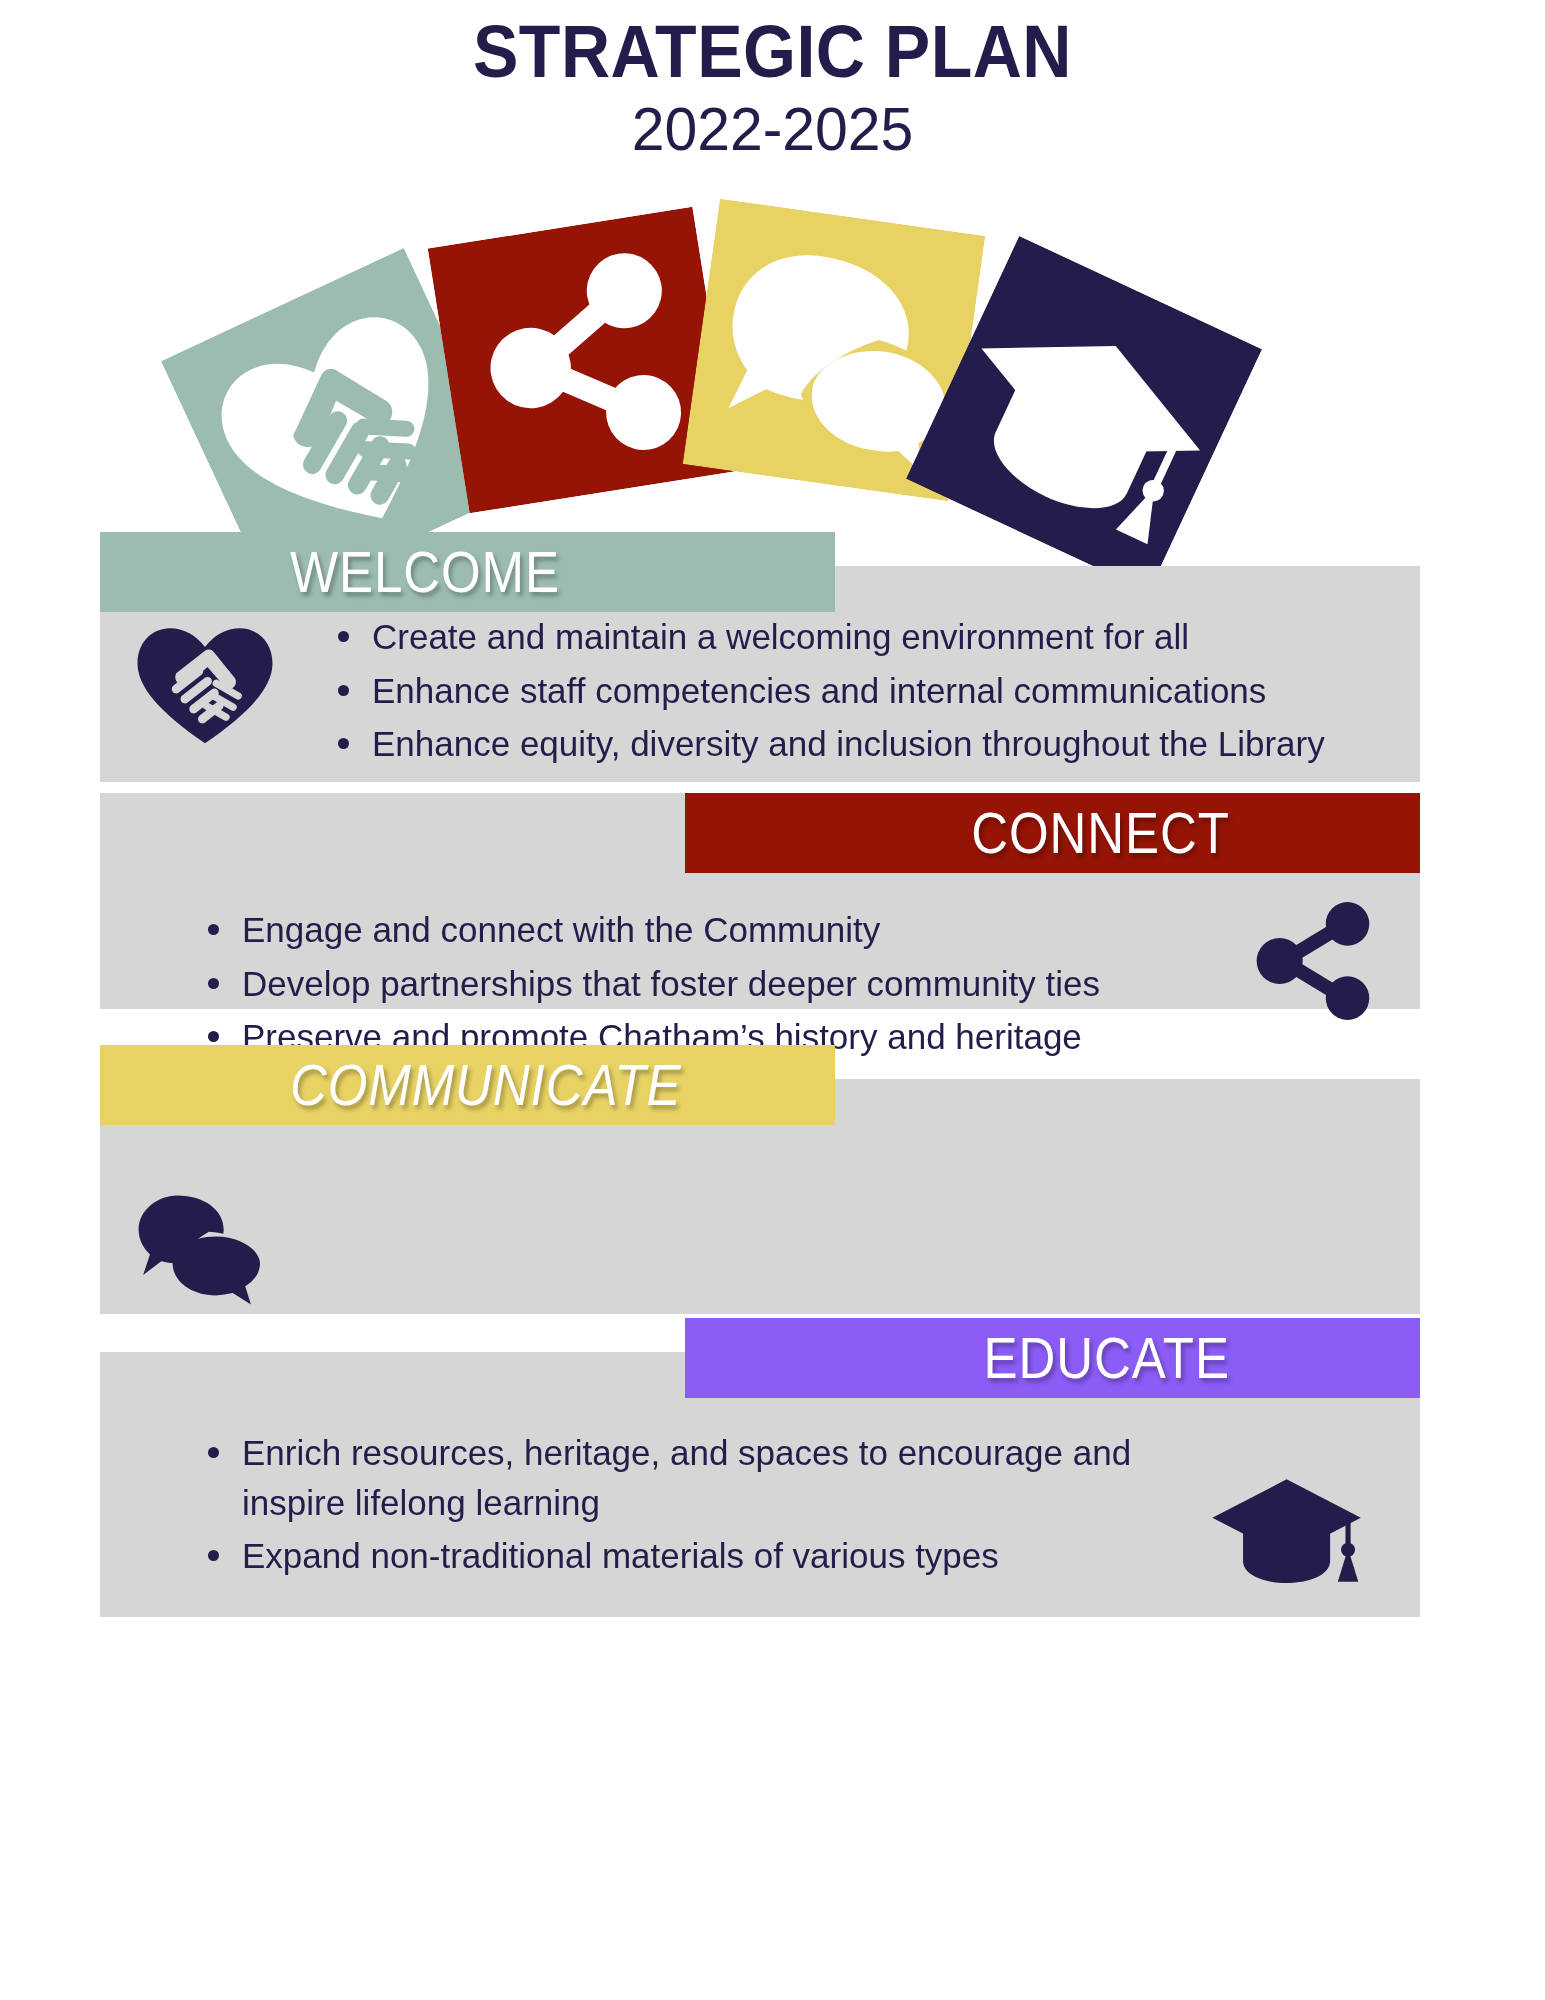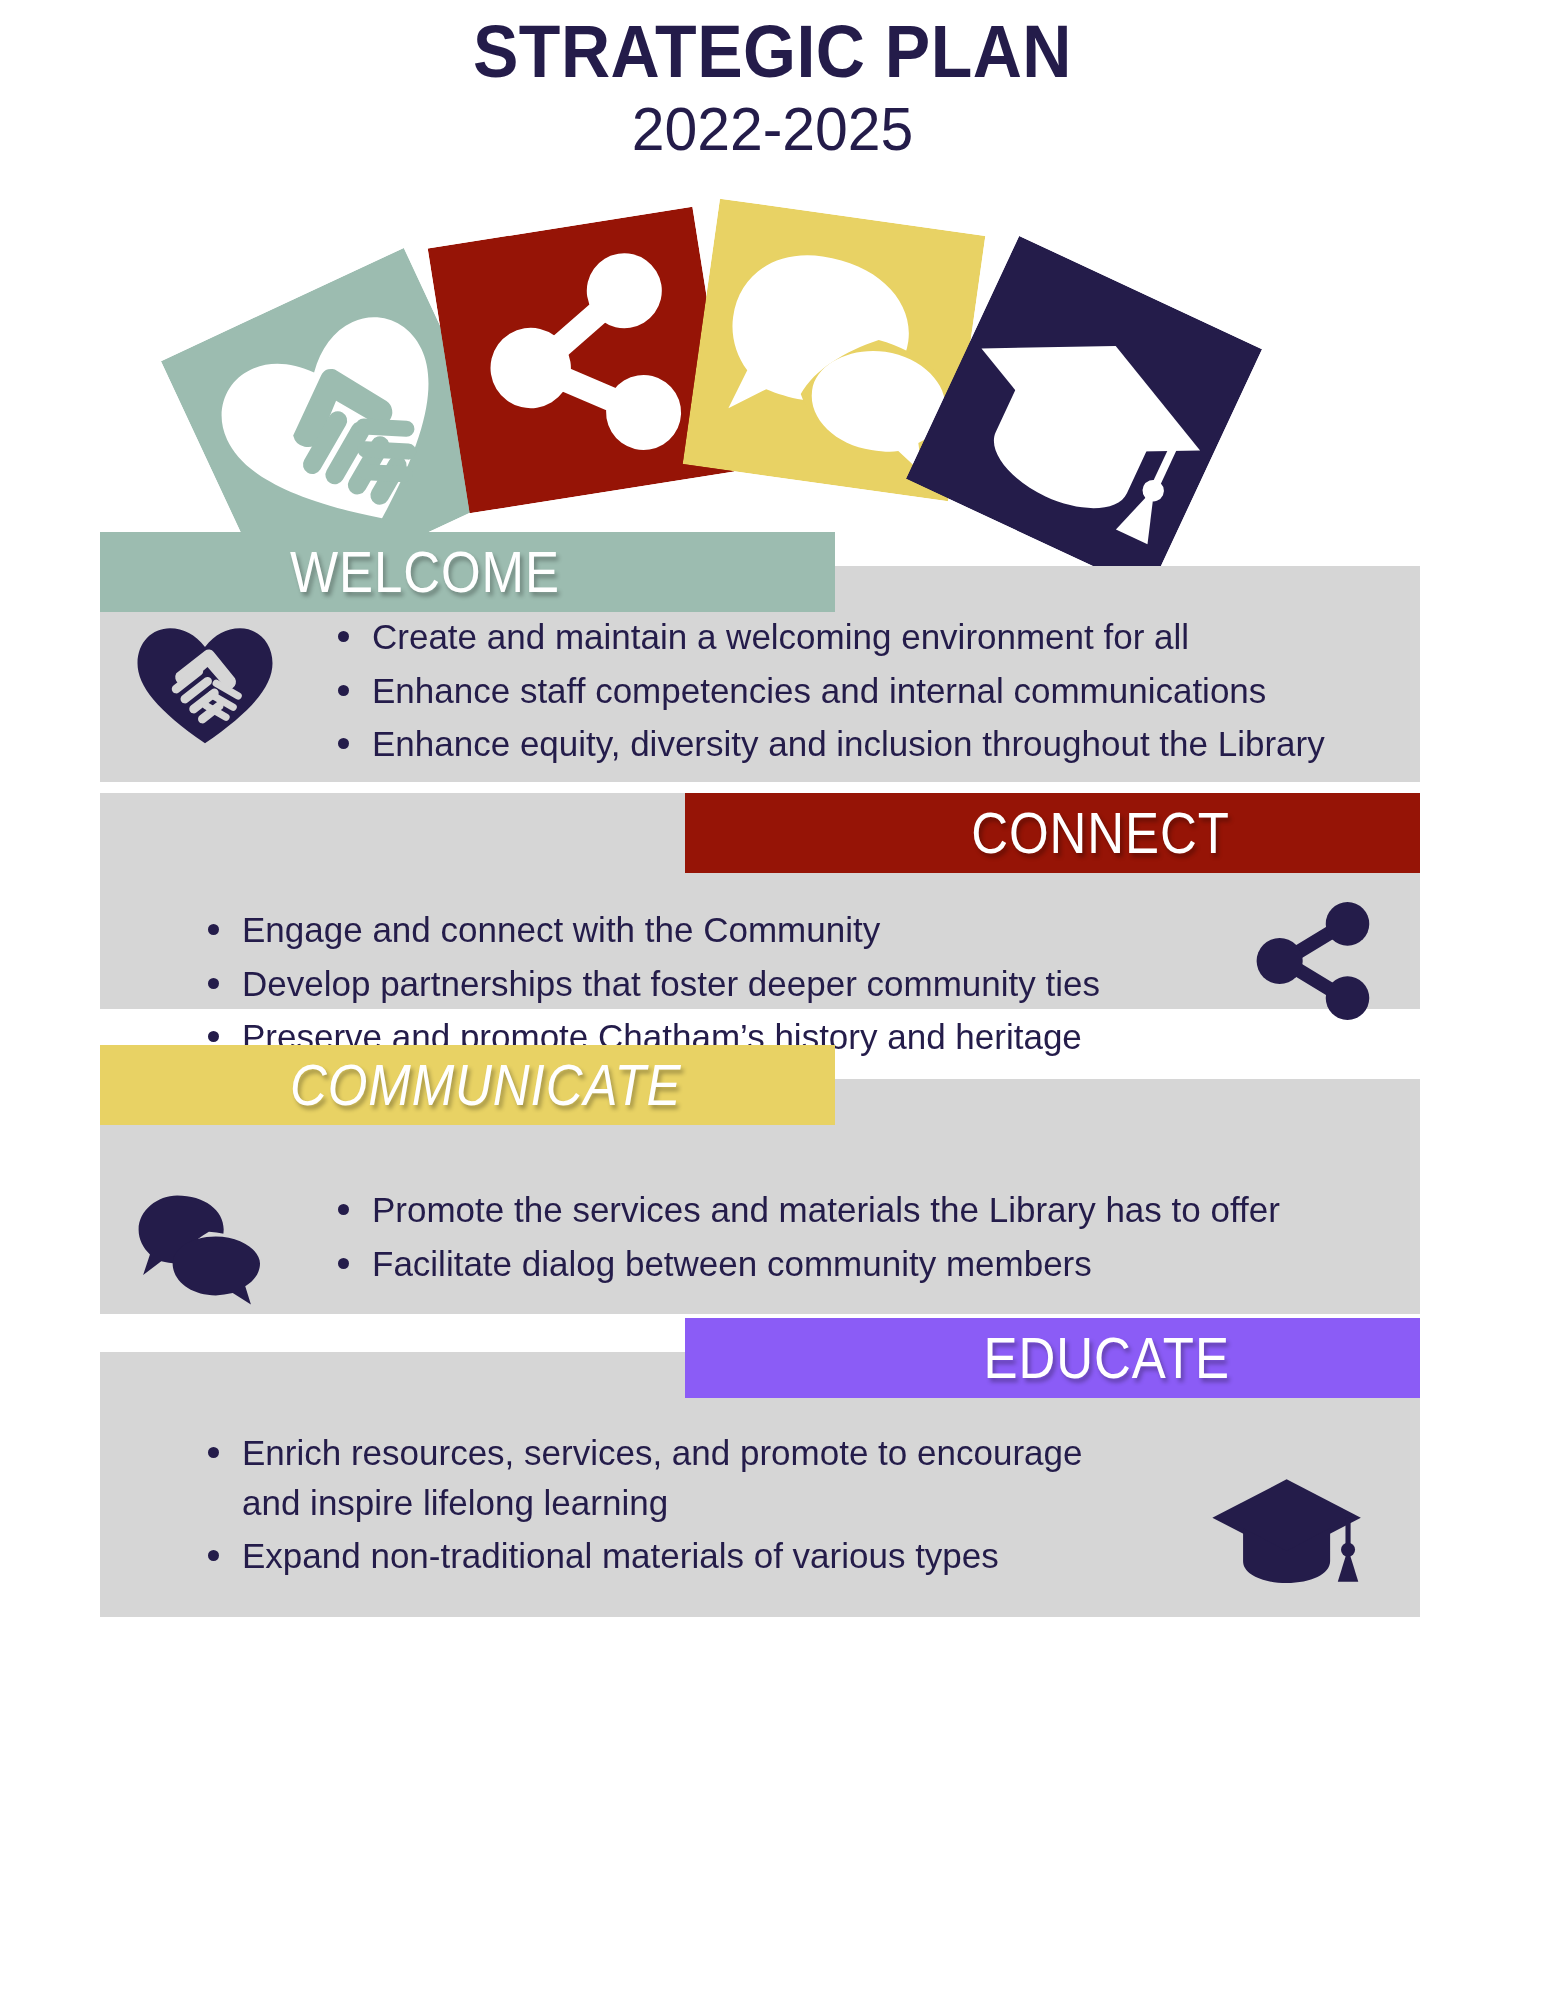--- a/index.html
+++ b/index.html
@@ -226,41 +226,37 @@
           <path d="M44 4 C68 4 85 17 85 34 C85 51 68 64 44 64 C39 64 34 63 30 62 L14 74 L20 56 C14 50 10 43 10 34 C10 17 27 4 44 4 Z"></path>
         </g>
         <g fill="#D6D6D6">
           <path d="M72 36 C58 44 48 54 44 66 C50 80 66 90 82 90 C87 90 92 89 96 88 L112 100 L106 82 C112 77 118 69 118 60 C118 48 97 38 72 36 Z"></path>
         </g>
         <g fill="#241C4A">
           <path d="M78 40 C100 40 117 52 117 64 C117 72 112 79 104 84 L109 100 L93 90 C88 91 83 92 78 92 C56 92 40 79 40 64 C40 51 56 40 78 40 Z"></path>
         </g>
       </svg>
     </div>
-    <ul class="bullets">
-      <li>Promote the services and materials the Library has to offer</li>
-      <li>Facilitate dialog between community members</li>
-    </ul>
   </div>
 
   <div class="section" id="sec-educate">
     <div class="panel"></div>
     <div class="hdr right" style="background:#8b5cf6;">
       <span>EDUCATE</span>
     </div>
     <div class="sec-icon">
       <svg viewBox="0 0 130 100">
         <g fill="#241C4A">
           <path d="M60 12 L118 42 L60 72 L2 42 Z"></path>
           <path d="M26 50 L26 76 C26 86 41 93 60 93 C79 93 94 86 94 76 L94 50 L60 68 Z"></path>
           <rect x="106" y="42" width="4" height="26"></rect>
           <path d="M108 66 L116 92 L100 92 Z"></path>
           <circle cx="108" cy="67" r="5.5"></circle>
         </g>
       </svg>
     </div>
     <ul class="bullets">
-      <li>Enrich resources, services, and promote to encourage and inspire lifelong learning</li>
+      <li>Enrich resources, heritage, and spaces to encourage and inspire lifelong learning</li>
       <li>Expand non-traditional materials of various types</li>
     </ul>
   </div>
 
 </div>
 
 </body></html>

